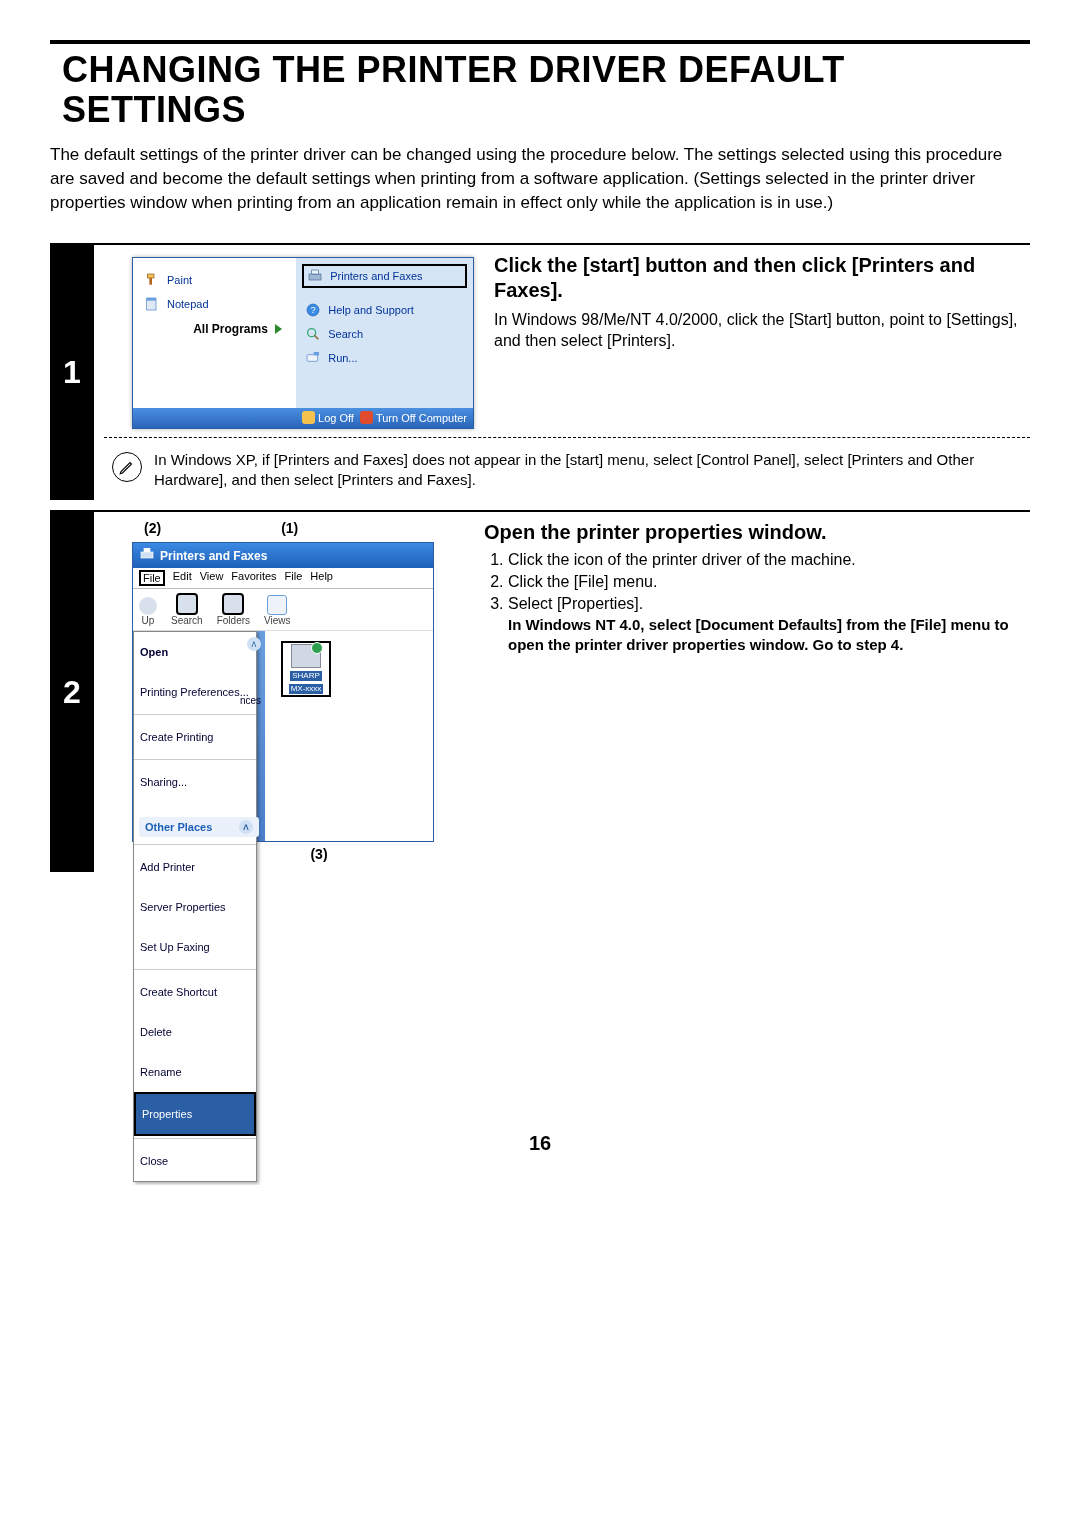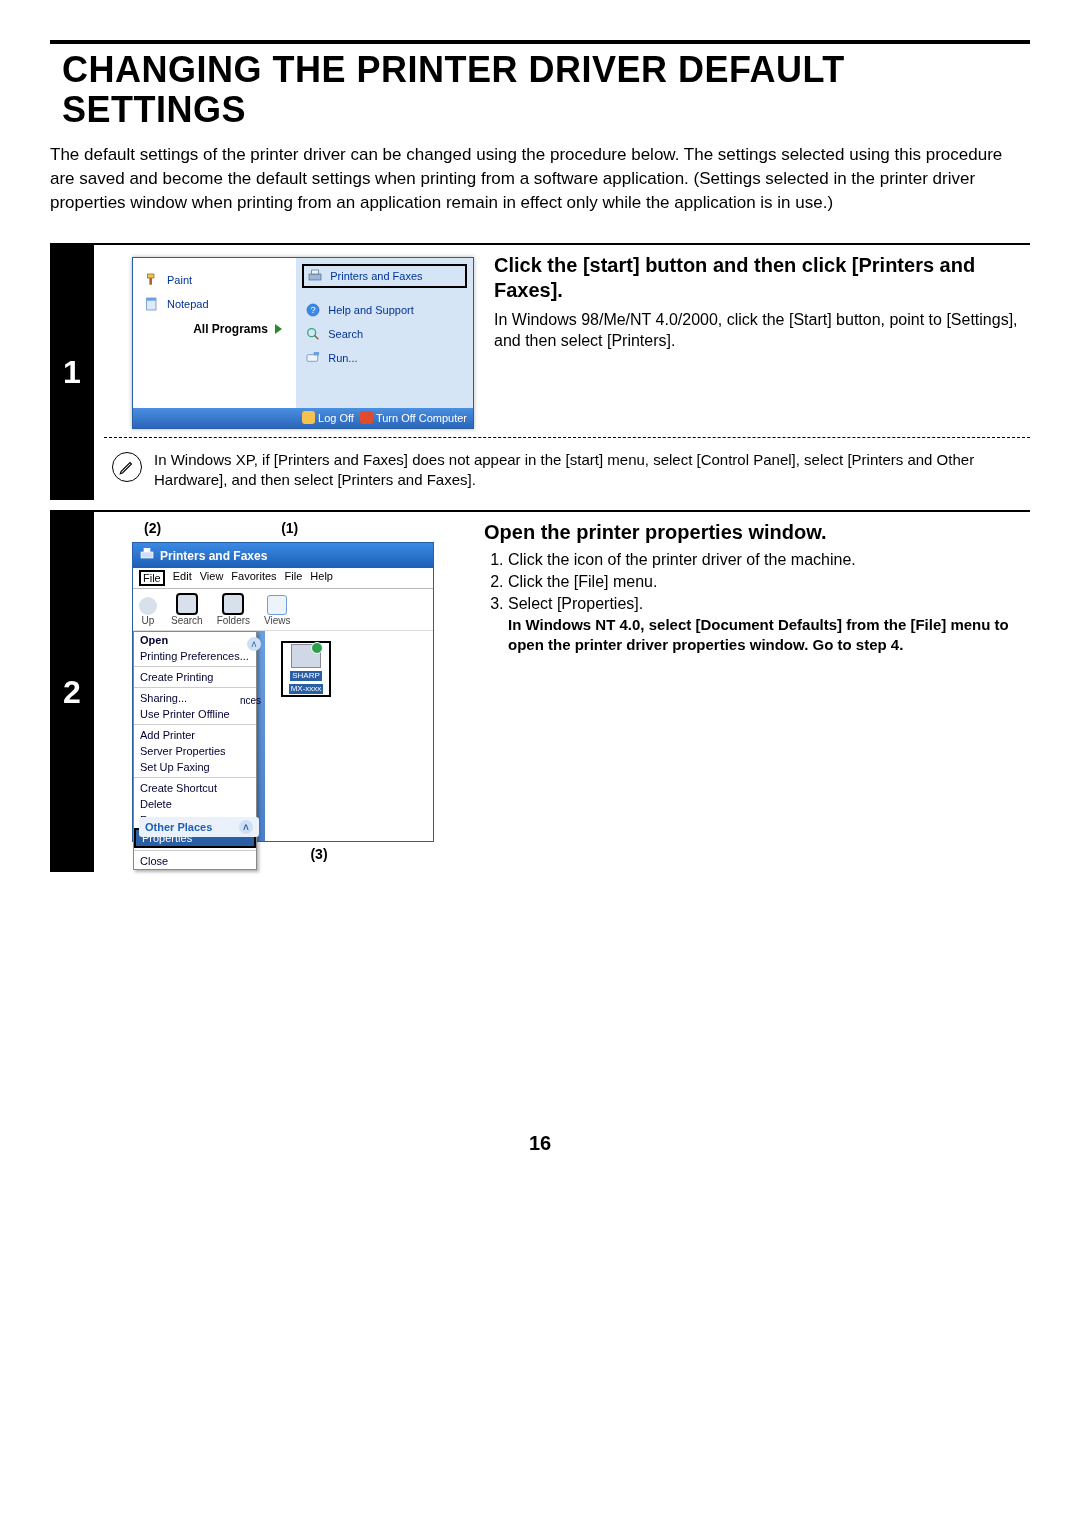--- a/index.html
+++ b/index.html
@@ -269,21 +269,21 @@
   }
   .file-dropdown {
     position:absolute;
     left:0; top:0;
     width: 122px;
     background:#fff;
     border:1px solid #888;
     box-shadow: 2px 2px 3px rgba(0,0,0,0.3);
     font-size:11px;
   }
-  .file-dropdown div { padding: 2px 6px; }
+  .file-dropdown div { padding: 14px 6px; }
   .file-dropdown hr { margin:2px 0; border:none; border-top:1px solid #ccc; }
   .file-dropdown .open { font-weight:700; }
   .file-dropdown .props { background:#2a5fa5; color:#fff; border:2px solid #000; }
   .pw-side .other {
     position:absolute; bottom:4px; left:6px; right:6px;
     background:#eaf1fb; color:#1d5fb7; font-weight:700;
     padding:3px 6px; border-radius:3px;
     display:flex; justify-content:space-between; align-items:center;
     font-size:11px;
   }

